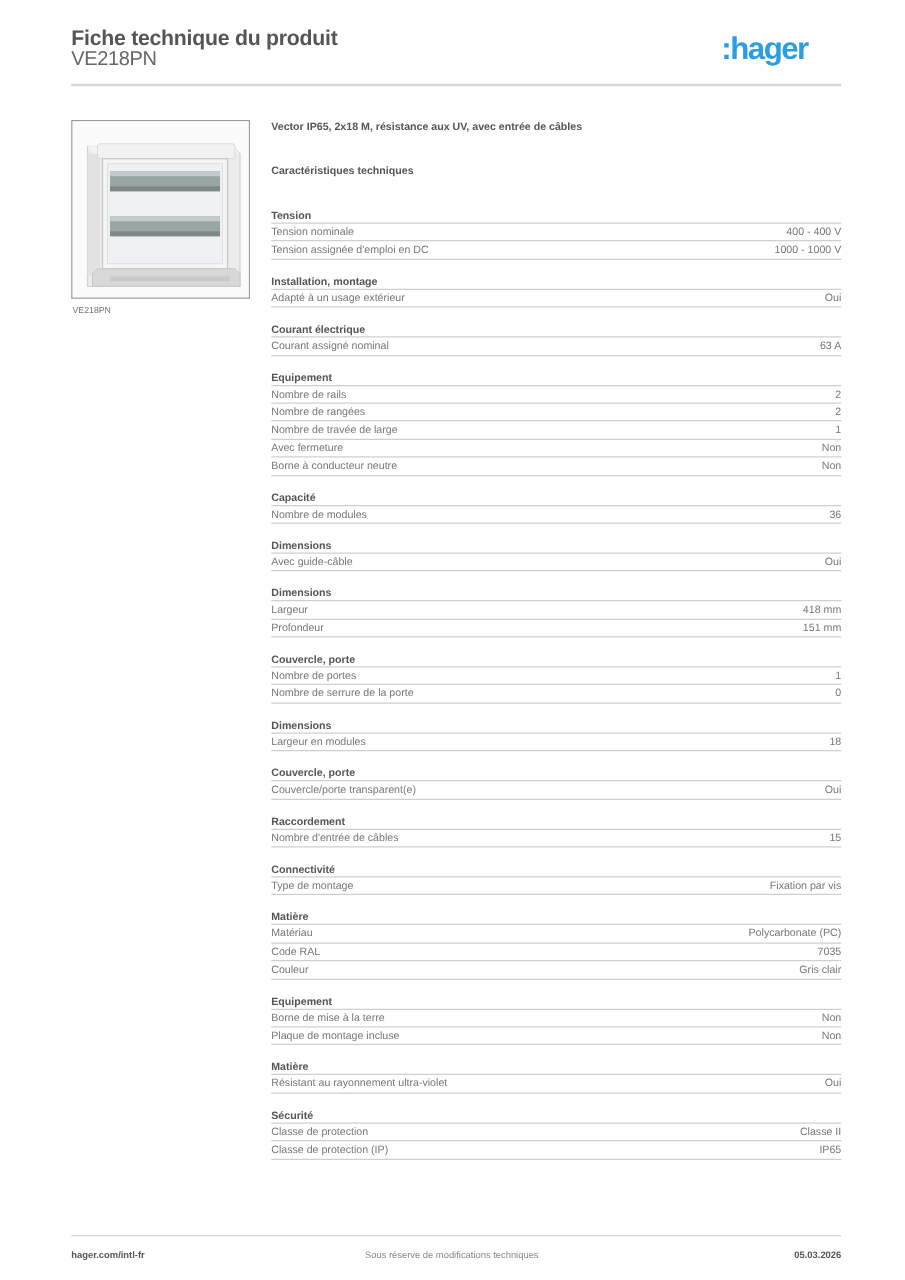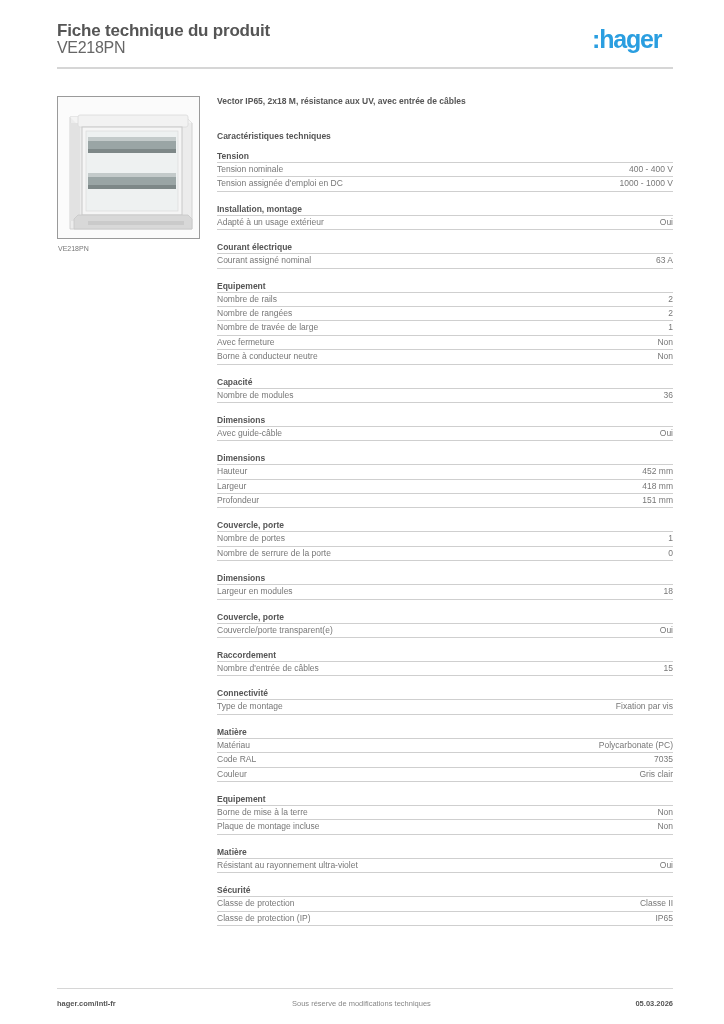--- a/index.html
+++ b/index.html
@@ -1,30 +1,30 @@
 <!DOCTYPE html>
 <html><head>
 <meta charset="utf-8">
 <style>
   * { box-sizing: border-box; margin: 0; padding: 0; }
   html, body { width: 724px; height: 1024px; background: #ffffff; }
   body { position: relative; font-family: "Liberation Sans", sans-serif; color: #555; overflow: hidden; }
 
   .header-title { position: absolute; left: 57px; top: 21px; font-size: 17px; font-weight: bold; color: #555; letter-spacing: -0.2px; text-align: right; }
   .header-ref { position: absolute; left: 57px; top: 39px; font-size: 16px; color: #666; letter-spacing: -0.3px; }
-  .logo { position: absolute; left: 592px; top: 27px; font-size: 25px; font-weight: bold; color: #2a9ee0; letter-spacing: -1.2px; line-height: 1; }
+  .logo { position: absolute; left: 577px; top: 27px; font-size: 25px; font-weight: bold; color: #2a9ee0; letter-spacing: -1.2px; line-height: 1; }
   .header-rule { position: absolute; left: 57px; top: 67px; width: 616px; height: 2px; background: #d6d6d6; }
 
   .product-image { position: absolute; left: 57px; top: 96px; width: 143px; height: 143px; border: 1px solid #9a9a9a; background: #fafafa; }
   .product-caption { position: absolute; left: 58px; top: 245px; font-size: 7px; color: #777; }
 
   .subtitle { position: absolute; left: 217px; top: 96px; font-size: 8.5px; font-weight: bold; color: #555; }
   .section-title { position: absolute; left: 217px; top: 131px; font-size: 8.5px; font-weight: bold; color: #555; }
 
-  .specs { position: absolute; left: 217px; top: 150px; width: 456px; }
+  .specs { position: absolute; left: 217px; top: 166px; width: 456px; }
   .group { margin-bottom: 11px; }
   .group-head { font-size: 8.5px; font-weight: bold; color: #555; height: 13px; line-height: 12px; border-bottom: 1.5px solid #cfcfcf; }
   .row { display: flex; justify-content: space-between; font-size: 8.5px; color: #777; height: 14.4px; line-height: 13px; border-bottom: 1.5px solid #cfcfcf; }
   .row .label { white-space: nowrap; }
   .row .value { white-space: nowrap; text-align: center; }
 
   .footer-rule { position: absolute; left: 57px; top: 988px; width: 616px; height: 1px; background: #d6d6d6; }
   .footer-left { position: absolute; left: 57px; top: 999px; font-size: 7.5px; font-weight: bold; color: #555; }
   .footer-center { position: absolute; left: 292px; top: 999px; font-size: 7.5px; color: #888; }
   .footer-right { position: absolute; right: 51px; top: 999px; font-size: 7.5px; font-weight: bold; color: #555; }
@@ -134,24 +134,20 @@
     <div class="group-head">Dimensions</div>
     <div class="row">
         <span class="label">Avec guide-câble</span>
         <span class="value">Oui</span>
       </div>
   </div>
 
   <div class="group">
     <div class="group-head">Dimensions</div>
     <div class="row">
-        <span class="label">Hauteur</span>
-        <span class="value">452 mm</span>
-      </div>
-    <div class="row">
         <span class="label">Largeur</span>
         <span class="value">418 mm</span>
       </div>
     <div class="row">
         <span class="label">Profondeur</span>
         <span class="value">151 mm</span>
       </div>
   </div>
 
   <div class="group">

